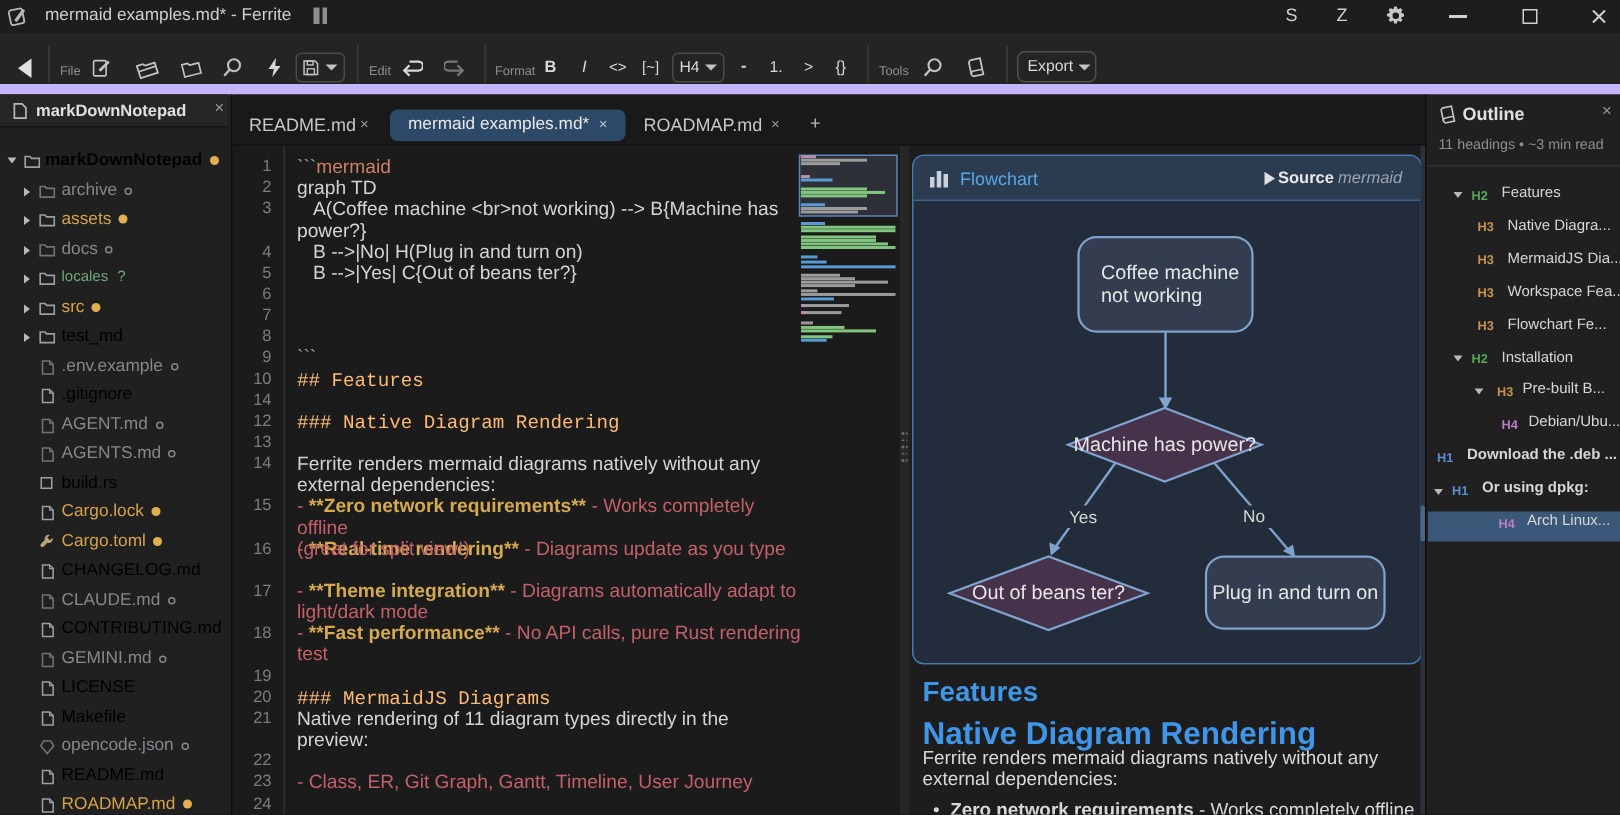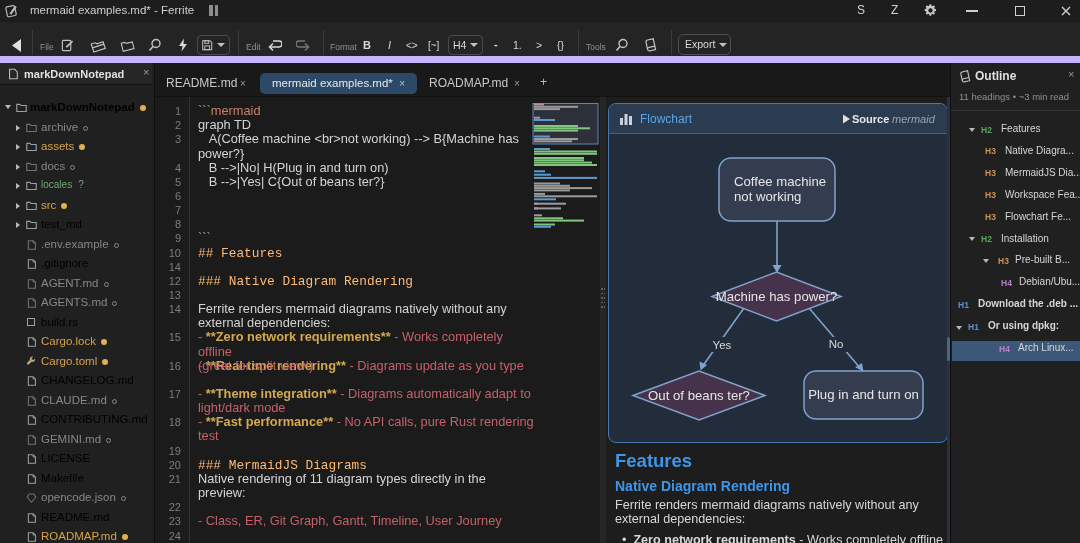--- a/index.html
+++ b/index.html
@@ -436,21 +436,21 @@
         <text x="227" y="214" font-size="11.5" fill="#d8d8d8" text-anchor="middle">No</text>
 
         <path d="M24 261.5 L90 237 L156 261.5 L90 286 Z" fill="#46324a" stroke="#7fa3cc" stroke-width="1.5"></path>
         <text x="90" y="265.5" font-size="13.2" fill="#e6e6e6" text-anchor="middle">Out of beans ter?</text>
 
         <rect x="195" y="237" width="119" height="48" rx="12" fill="#343c4f" stroke="#7fa3cc" stroke-width="1.5"></rect>
         <text x="254.5" y="265" font-size="13.2" fill="#e6e6e6" text-anchor="middle">Plug in and turn on</text>
       </svg>
     </div>
     <div class="abs" style="left:9px;top:353px;font-size:18.5px;font-weight:bold;color:#3f96e8">Features</div>
-    <div class="abs" style="left:9px;top:381px;font-size:14px;font-weight:bold;color:#3f96e8">Native Diagram Rendering</div>
+    <div class="abs" style="left:9px;top:381px;font-size:21px;font-weight:bold;color:#3f96e8">Native Diagram Rendering</div>
     <div class="abs" style="left:9px;top:402px;font-size:12.6px;line-height:13.5px;color:#d8d8d8;width:330px">Ferrite renders mermaid diagrams natively without any external dependencies:</div>
     <div class="abs" style="left:341px;top:0;width:3px;height:446px;background:#2a3240"></div>
     <div class="abs" style="left:340.5px;top:240px;width:3.5px;height:24px;background:#4a6585;border-radius:2px"></div>
     <div class="abs" style="left:16px;top:436px;font-size:12.6px;color:#d8d8d8;white-space:nowrap">•&nbsp; <b>Zero network requirements</b> - Works completely offline</div>
   </div>
   <div id="outline" class="abs">
     <svg class="abs" style="left:8px;top:7px;transform:rotate(-12deg)" width="12" height="13" viewBox="0 0 13 14">
         <path d="M4.5 1.5 H10.5 V12.5 H4.5 A1.8 1.8 0 0 1 2.7 10.7 V3.3 A1.8 1.8 0 0 1 4.5 1.5 Z" fill="none" stroke="#c2c2c2" stroke-width="1.2"></path>
         <path d="M2.7 10.7 A1.8 1.8 0 0 1 4.5 9 H10.5" fill="none" stroke="#c2c2c2" stroke-width="1.1"></path>
       </svg>

